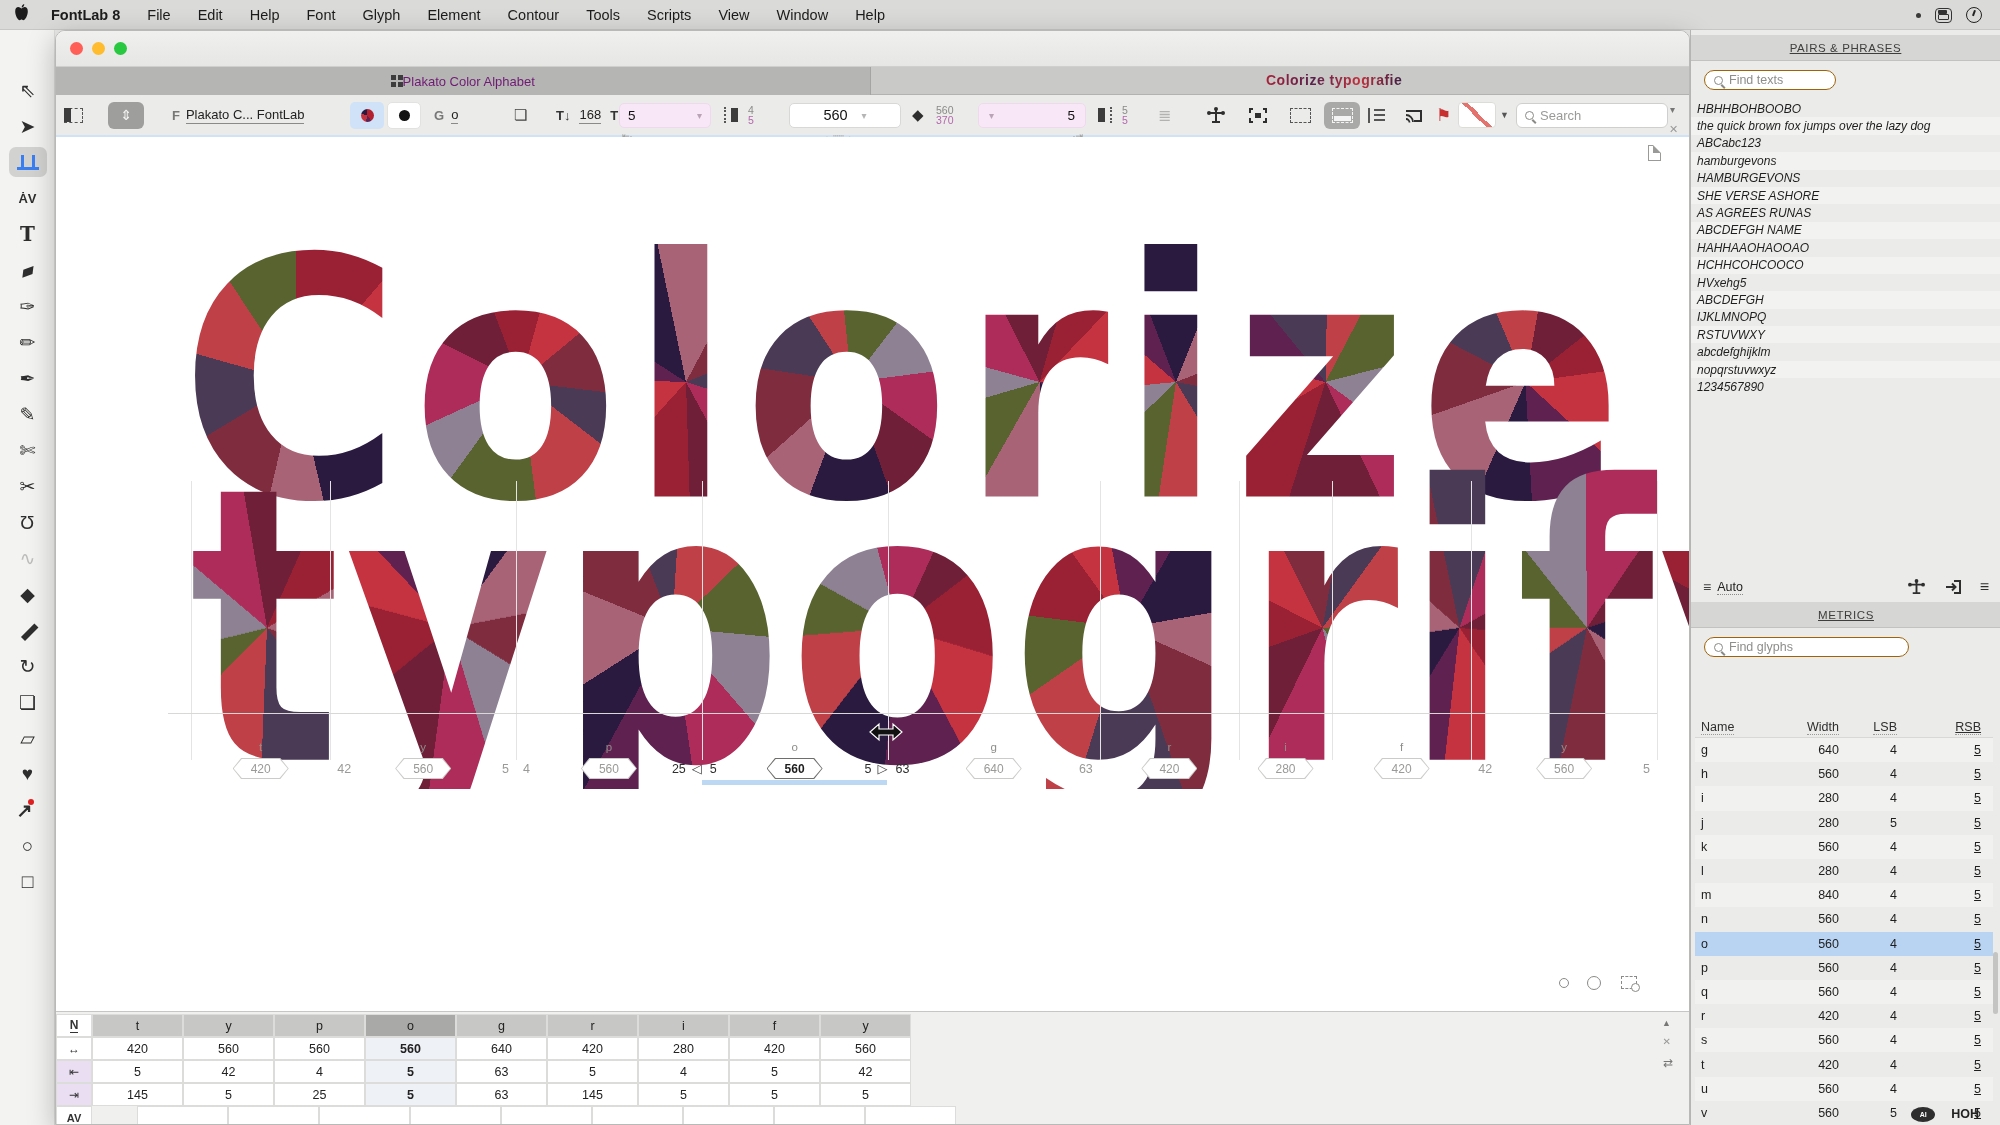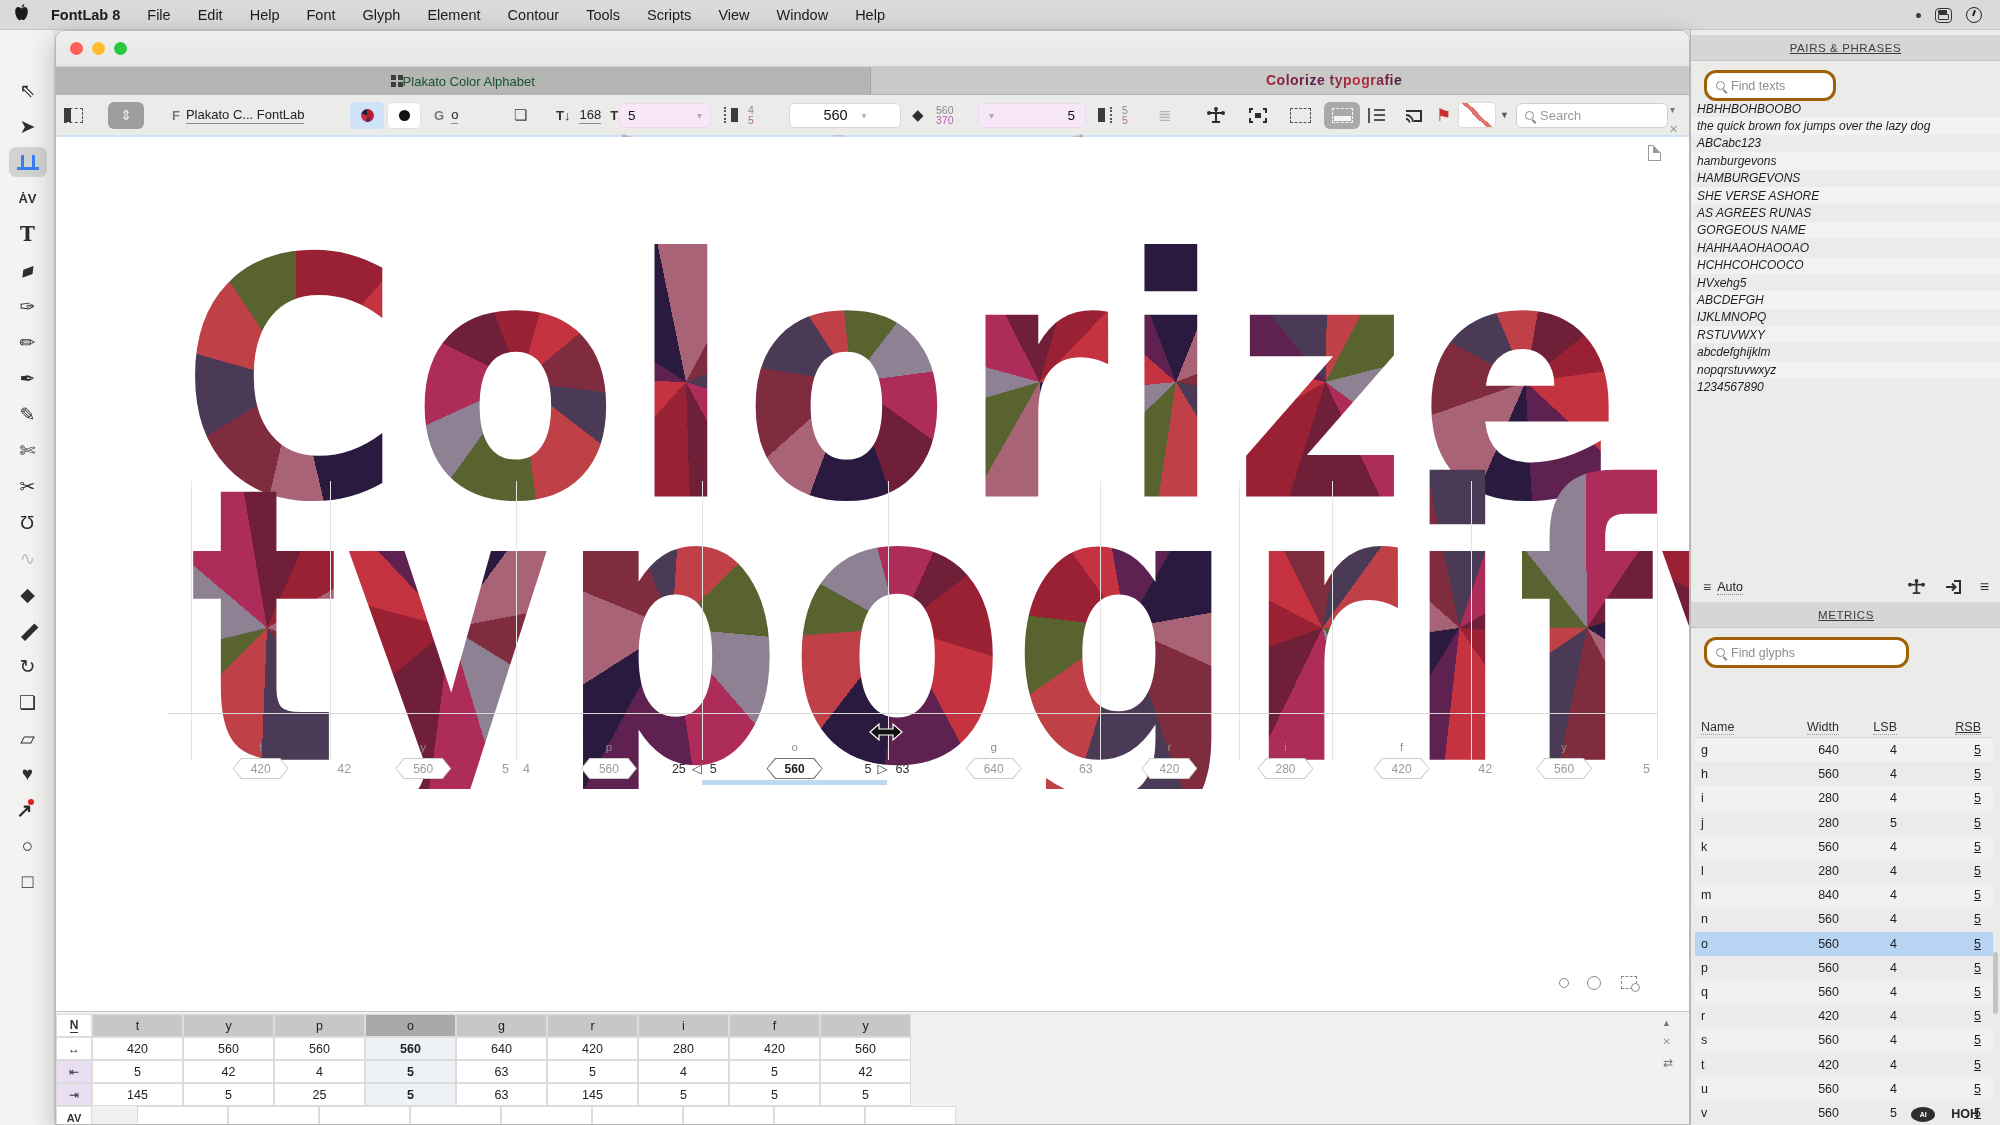--- a/index.html
+++ b/index.html
@@ -32,21 +32,21 @@
 
   
   .window { position:absolute; left:55px; top:30px; width:1635px; height:1095px; background:#fff;
             border:1px solid #b9b9b7; border-radius:10px 10px 0 0; box-shadow:0 8px 28px rgba(0,0,0,.25); overflow:hidden; }
   .titlebar { position:relative; height:36px; background:linear-gradient(#f0f0ee,#e6e6e4); border-bottom:1px solid #cfcfcd;
               display:flex; align-items:center; justify-content:center; }
   .tl { position:absolute; top:11px; width:13px; height:13px; border-radius:50%; }
   .title-text { font-size:13.5px; font-weight:bold; color:#3a3a3a; display:flex; align-items:center; gap:6px; }
   .tabbar { position:relative; height:28px; background:#c9c9c7; border-bottom:1px solid #b2b2b0; }
   .tab-active { position:absolute; left:0; top:0; width:815px; height:28px; background:#b5b5b3; border-right:1px solid #a4a4a2;
-                display:flex; align-items:center; justify-content:center; font-size:13px; color:#14532d; }
+                display:flex; align-items:center; justify-content:center; font-size:13px; color:#701a75; }
   .grid-ic { display:inline-grid; grid-template-columns:5px 5px; grid-gap:1.5px; }
   .grid-ic i { width:5px; height:5px; background:#3c3c3c; }
   .tab-preview { position:absolute; left:1210px; top:5px; width:280px; font-size:14px; font-weight:bold; letter-spacing:.5px;
                  background:linear-gradient(90deg,#a9213a,#58204c,#c2303c,#311b44,#a92c57,#8f2136,#c2303c);
                  -webkit-background-clip:text; background-clip:text; color:transparent; }
 
   
   .toolbar { position:relative; height:42px; background:#ebebe9; border-bottom:2px solid #cfe2f6; font-size:13px; color:#333; }
   .tb { position:absolute; top:0; height:40px; display:flex; align-items:center; }
   .panel-ic { width:19px; height:15px; border:1.5px dashed #555; position:relative; }
@@ -114,21 +114,21 @@
   .bhead .bcell { background:#c7c7c5; color:#222; }
   .bhead .bcell.sel { background:#a9a9a7; }
   .blabel { width:36px; height:23px; border:0.5px solid #dcdcda; background:#fff; display:flex; align-items:center; justify-content:center; font-size:12px; color:#333; }
   .blabel.purple { background:#eadef3; }
   .bcell.selcol { background:#eef1f5; font-weight:bold; }
 
   
   .rightpanel { position:absolute; left:1690px; top:30px; width:310px; height:1095px; background:#ebebe9; border-left:1px solid #b5b5b3; }
   .phead { height:26px; background:#d6d6d4; border-bottom:1px solid #c2c2c0; display:flex; align-items:center; justify-content:center;
            font-size:11.5px; letter-spacing:.6px; color:#3e3e3c;text-decoration:underline; }
-  .findfield { height:31px; background:#fff; border:3px solid #a16207; border-radius:12px; display:flex; align-items:center; gap:6px; padding:0 9px; }
+  .findfield { height:20px; background:#fff; border:1px solid #a16207; border-radius:12px; display:flex; align-items:center; gap:6px; padding:0 9px; }
   .findfield input { border:none; outline:none; background:transparent; font-size:12.5px; color:#555; width:100%; font-family:"Liberation Sans",sans-serif; }
   .findfield input::placeholder { color:#8e8e8c; }
   .plist { position:absolute; left:0; width:310px;font-style:italic; }
   .pitem { height:17.4px; display:flex; align-items:center; padding-left:6px; font-size:12px; color:#1e1e1e; white-space:nowrap; overflow:hidden; }
   .pitem.alt { background:#f2f2f0; }
   .autobar { position:absolute; left:0; width:310px; height:24px; display:flex; align-items:center; font-size:12.5px; color:#222; }
   .mtable { position:absolute; left:4px; width:298px; font-size:12.5px; color:#1e1e1e; }
   .mhrow { display:flex; height:21px; align-items:center; border-bottom:1px solid #d8d8d6; color:#2e2e2e;margin-top:44px; }
   .mhrow span { border-bottom:1px dotted #9a9a98; }
   .mrow { display:flex; height:24.2px; align-items:center; }
@@ -593,21 +593,21 @@
       <input placeholder="Find texts" style="">
     </div>
     <div class="plist" style="top:70px;" id="pairslist">
         <div class="pitem">HBHHBOHBOOBO</div>
         <div class="pitem alt">the quick brown fox jumps over the lazy dog</div>
         <div class="pitem">ABCabc123</div>
         <div class="pitem alt">hamburgevons</div>
         <div class="pitem">HAMBURGEVONS</div>
         <div class="pitem alt">SHE VERSE ASHORE</div>
         <div class="pitem">AS AGREES RUNAS</div>
-        <div class="pitem alt">GORGEOUS NAME</div>
+        <div class="pitem alt">ABCDEFGH NAME</div>
         <div class="pitem">HAHHAAOHAOOAO</div>
         <div class="pitem alt">HCHHCOHCOOCO</div>
         <div class="pitem">HVxehg5</div>
         <div class="pitem alt">ABCDEFGH</div>
         <div class="pitem">IJKLMNOPQ</div>
         <div class="pitem alt">RSTUVWXY</div>
         <div class="pitem">abcdefghijklm</div>
         <div class="pitem alt">nopqrstuvwxyz</div>
         <div class="pitem">1234567890</div>
       </div>

